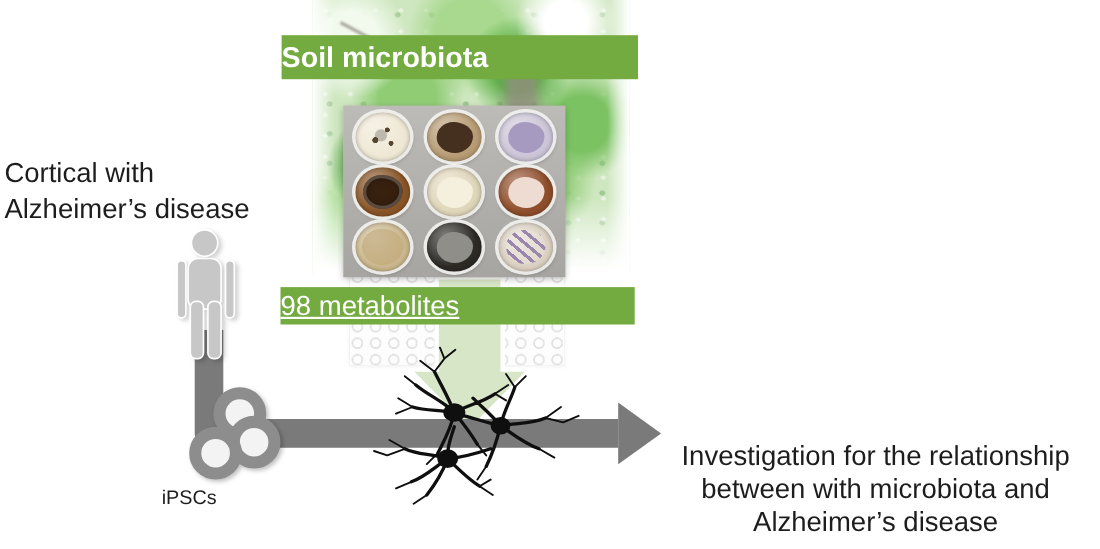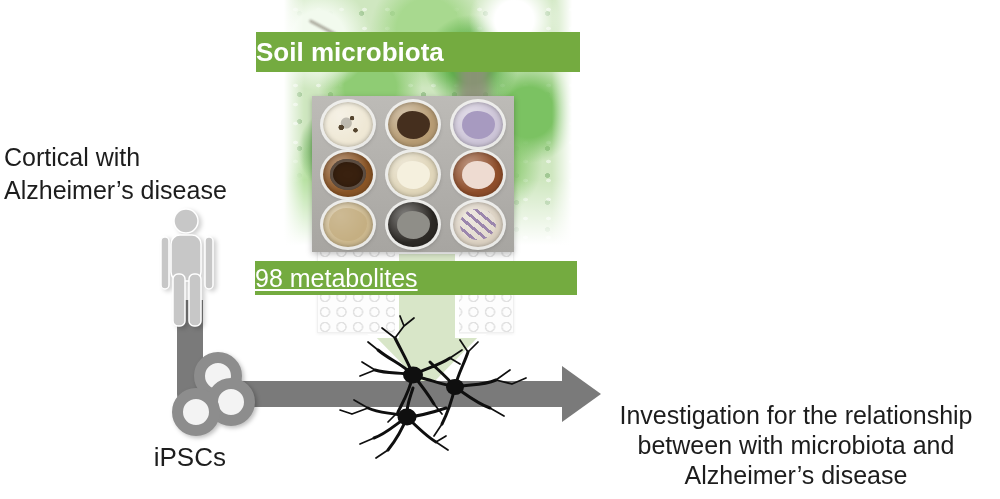--- a/index.html
+++ b/index.html
@@ -86,21 +86,21 @@
   .banner.soil{left:256px;top:32px;width:324px;height:40px;font-size:26px;font-weight:bold;}
   .banner.meta{left:255px;top:261px;width:322px;height:34px;font-size:25px;font-weight:normal;text-decoration:underline;}
   
   .pale-arrow{position:absolute;left:356px;top:252px;z-index:2;}
   .flow-arrow{position:absolute;left:140px;top:290px;z-index:5;}
   .person{position:absolute;left:150px;top:206px;z-index:6;filter:drop-shadow(3px 2px 2px rgba(0,0,0,.18));}
   .ipsc{position:absolute;left:158px;top:346px;z-index:6;filter:drop-shadow(2px 2px 2px rgba(0,0,0,.25));}
   .neurons{position:absolute;left:330px;top:300px;z-index:6;}
   
   .patients{position:absolute;left:4px;top:141px;z-index:7;font-size:25px;line-height:33px;}
-  .caption{position:absolute;z-index:7;text-align:right;font-size:26px;}
+  .caption{position:absolute;z-index:7;text-align:center;font-size:18px;}
   .caption.ipscs-label{left:118px;top:442px;width:108px;}
   .caption.neurons-label{left:326px;top:448px;width:214px;}
   .outcome{position:absolute;left:594px;top:355px;width:404px;z-index:7;
     text-align:center;font-size:25px;line-height:30px;margin-top:45px;}
 </style>
 </head>
 <body>
 
 <div class="canvas">
 

